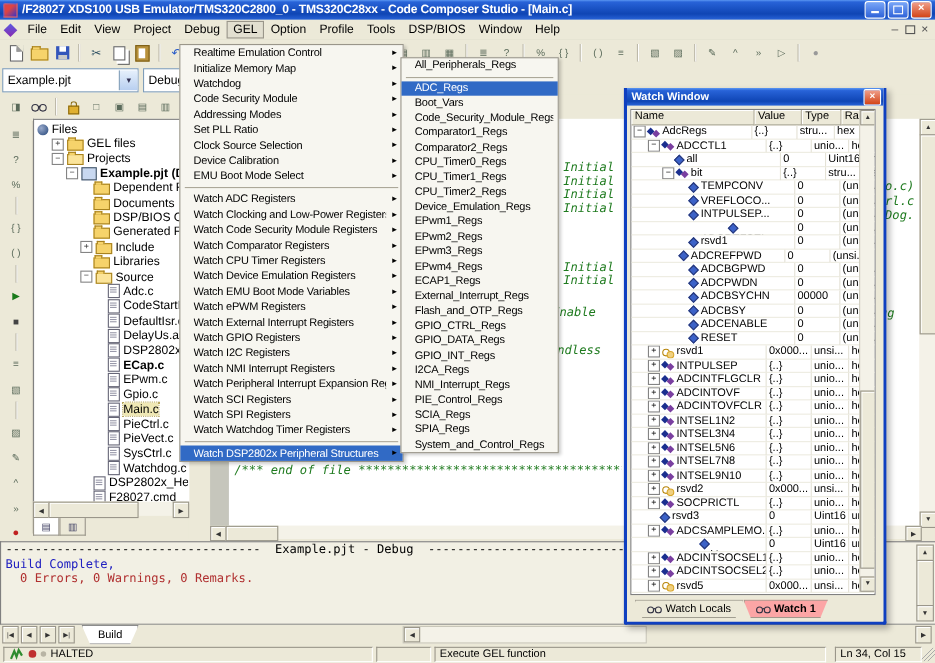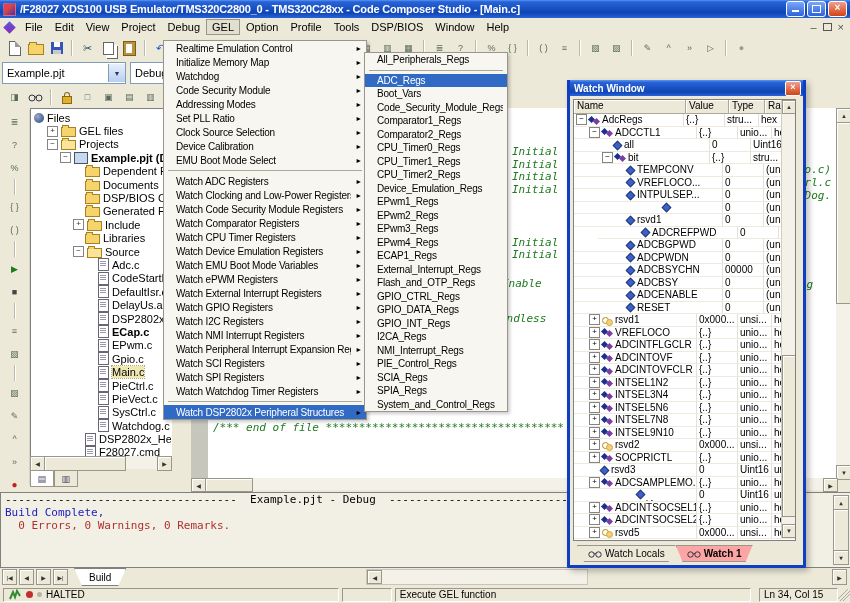--- a/index.html
+++ b/index.html
@@ -831,21 +831,21 @@
           <div class="wrow">
             <span class="wc c-name" style="padding-left: 41px;">
               <span class="wspace" style="width: 11px;"></span>
               <span class="wi wi-l"></span>
               <span>rsvd1</span>
             </span>
             <span class="wc c-val">0</span>
             <span class="wc c-type">(unsi...</span>
           </div>
           <div class="wrow">
-            <span class="wc c-name" style="padding-left: 32px; margin-left: 24px;">
+            <span class="wc c-name" style="padding-left: 32px;">
               <span class="wspace" style="width: 11px;"></span>
               <span class="wi wi-l"></span>
               <span>ADCREFPWD</span>
             </span>
             <span class="wc c-val">0</span>
             <span class="wc c-type">(unsi...</span>
           </div>
           <div class="wrow">
             <span class="wc c-name" style="padding-left: 41px;">
               <span class="wspace" style="width: 11px;"></span>
@@ -907,21 +907,21 @@
               <span>rsvd1</span>
             </span>
             <span class="wc c-val">0x000...</span>
             <span class="wc c-type">unsi...</span>
             <span class="wc c-rad">hex</span>
           </div>
           <div class="wrow">
             <span class="wc c-name" style="padding-left: 15px;">
               <span class="wexp">+</span>
               <span class="wi wi-s"></span>
-              <span>VREFLOCO</span>
+              <span>INTPULSEP</span>
             </span>
             <span class="wc c-val">{..}</span>
             <span class="wc c-type">unio...</span>
             <span class="wc c-rad">hex</span>
           </div>
           <div class="wrow">
             <span class="wc c-name" style="padding-left: 15px;">
               <span class="wexp">+</span>
               <span class="wi wi-s"></span>
               <span>ADCINTFLGCLR</span>

